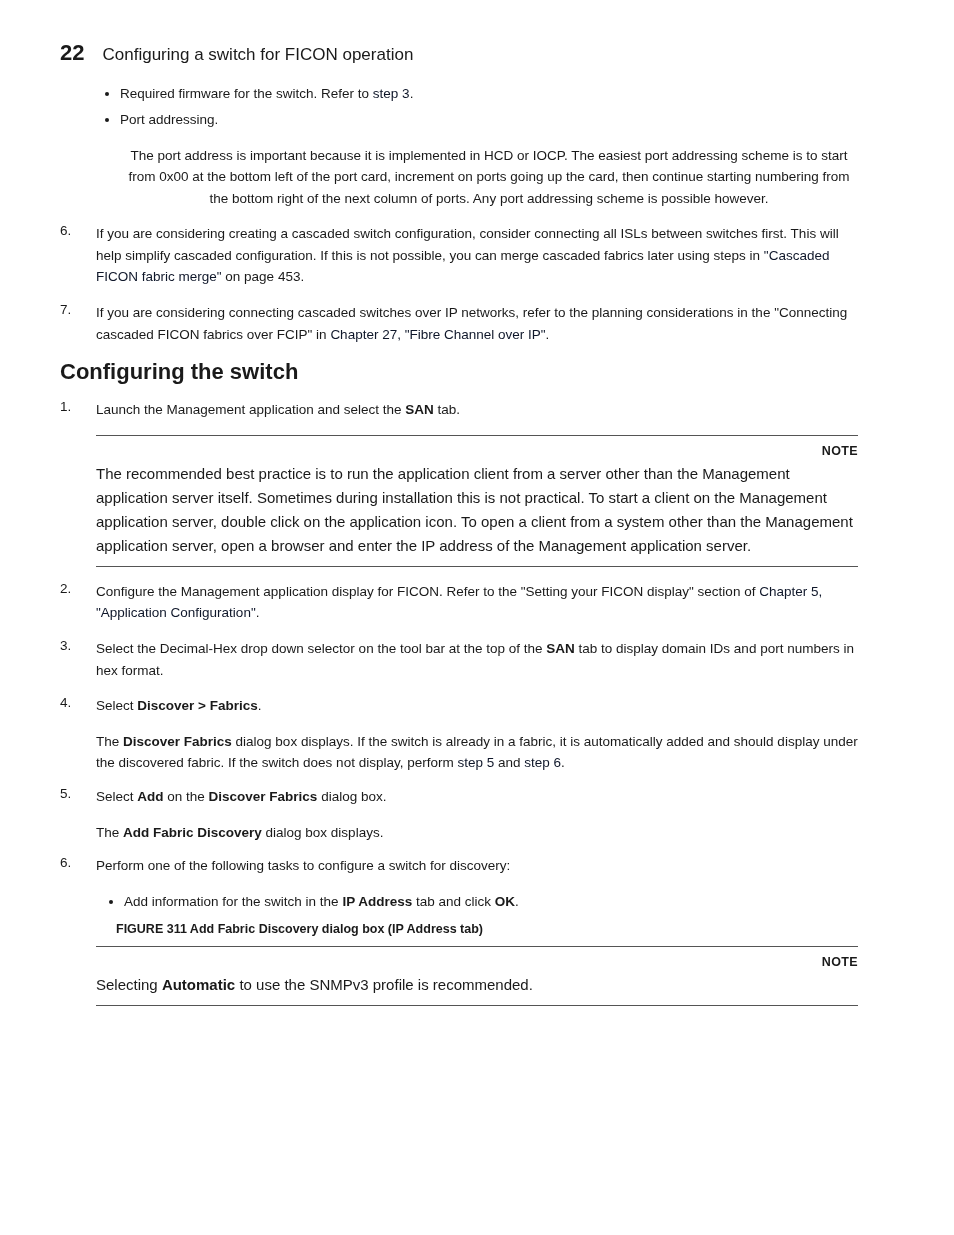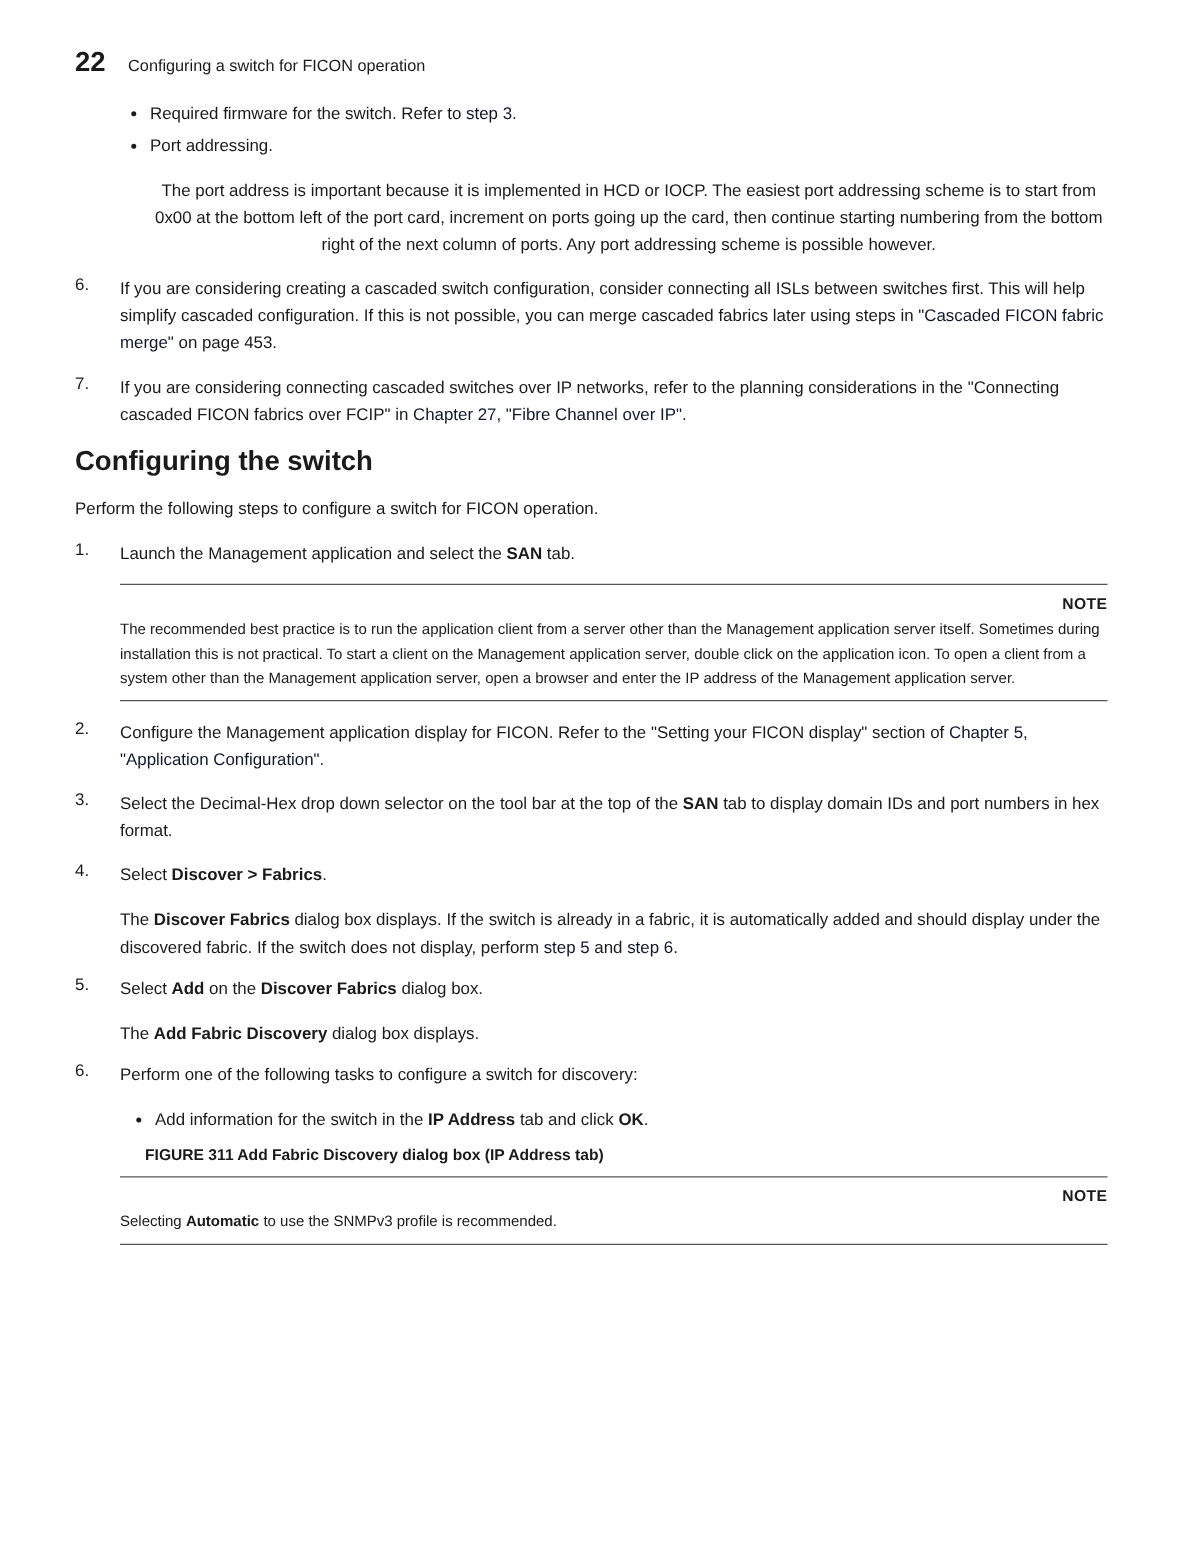--- a/index.html
+++ b/index.html
@@ -9,36 +9,36 @@
       color: #1a1a1a;
       background: #fff;
       width: 954px;
       min-height: 1235px;
       padding: 0;
     }
     .page {
       width: 954px;
       min-height: 1235px;
       background: #fff;
-      padding: 30px 68px 40px 60px;
+      padding: 30px 96px 40px 60px;
     }
     .page-header {
       display: flex;
       align-items: baseline;
       margin-bottom: 18px;
       border-bottom: none;
     }
     .page-number {
       font-size: 22px;
       font-weight: bold;
       margin-right: 18px;
       color: #1a1a1a;
     }
     .page-title-header {
-      font-size: 13px;
+      font-size: 17px;
       color: #1a1a1a;
       margin-top: 15px;
     }
     .bullet-list {
       list-style: disc;
       margin-left: 60px;
       margin-bottom: 14px;
     }
     .bullet-list li {
       margin-bottom: 6px;
@@ -78,21 +78,21 @@
     }
     .note-box .note-label {
       font-weight: bold;
       font-size: 12.5px;
       margin-bottom: 4px;
       text-transform: uppercase;
       letter-spacing: 0.03em;
       text-align: right;
     }
     .note-box .note-content {
-      font-size: 12px;
+      font-size: 15px;
       line-height: 1.6;
     }
     .section-heading {
       font-size: 22px;
       font-weight: bold;
       color: #1a1a1a;
       margin-bottom: 14px;
       border-bottom: none;
     }
     .intro-para {
@@ -155,21 +155,20 @@
 
   <div class="numbered-item">
     <span class="num">7.</span>
     <div class="content">
       <span>If you are considering connecting cascaded switches over IP networks, refer to the planning considerations in the "Connecting cascaded FICON fabrics over FCIP" in </span><a class="link" href="#ch27">Chapter 27, "Fibre Channel over IP"</a><span>.</span>
     </div>
   </div>
 
   <div class="section-heading">Configuring the switch</div>
 
-  <div class="intro-para">Perform the following steps to configure a switch for FICON operation.</div>
 
   <div class="numbered-item">
     <span class="num">1.</span>
     <div class="content">
       <span>Launch the Management application and select the </span><strong>SAN</strong><span> tab.</span>
     </div>
   </div>
 
   <div class="note-box">
     <div class="note-label">NOTE</div>

